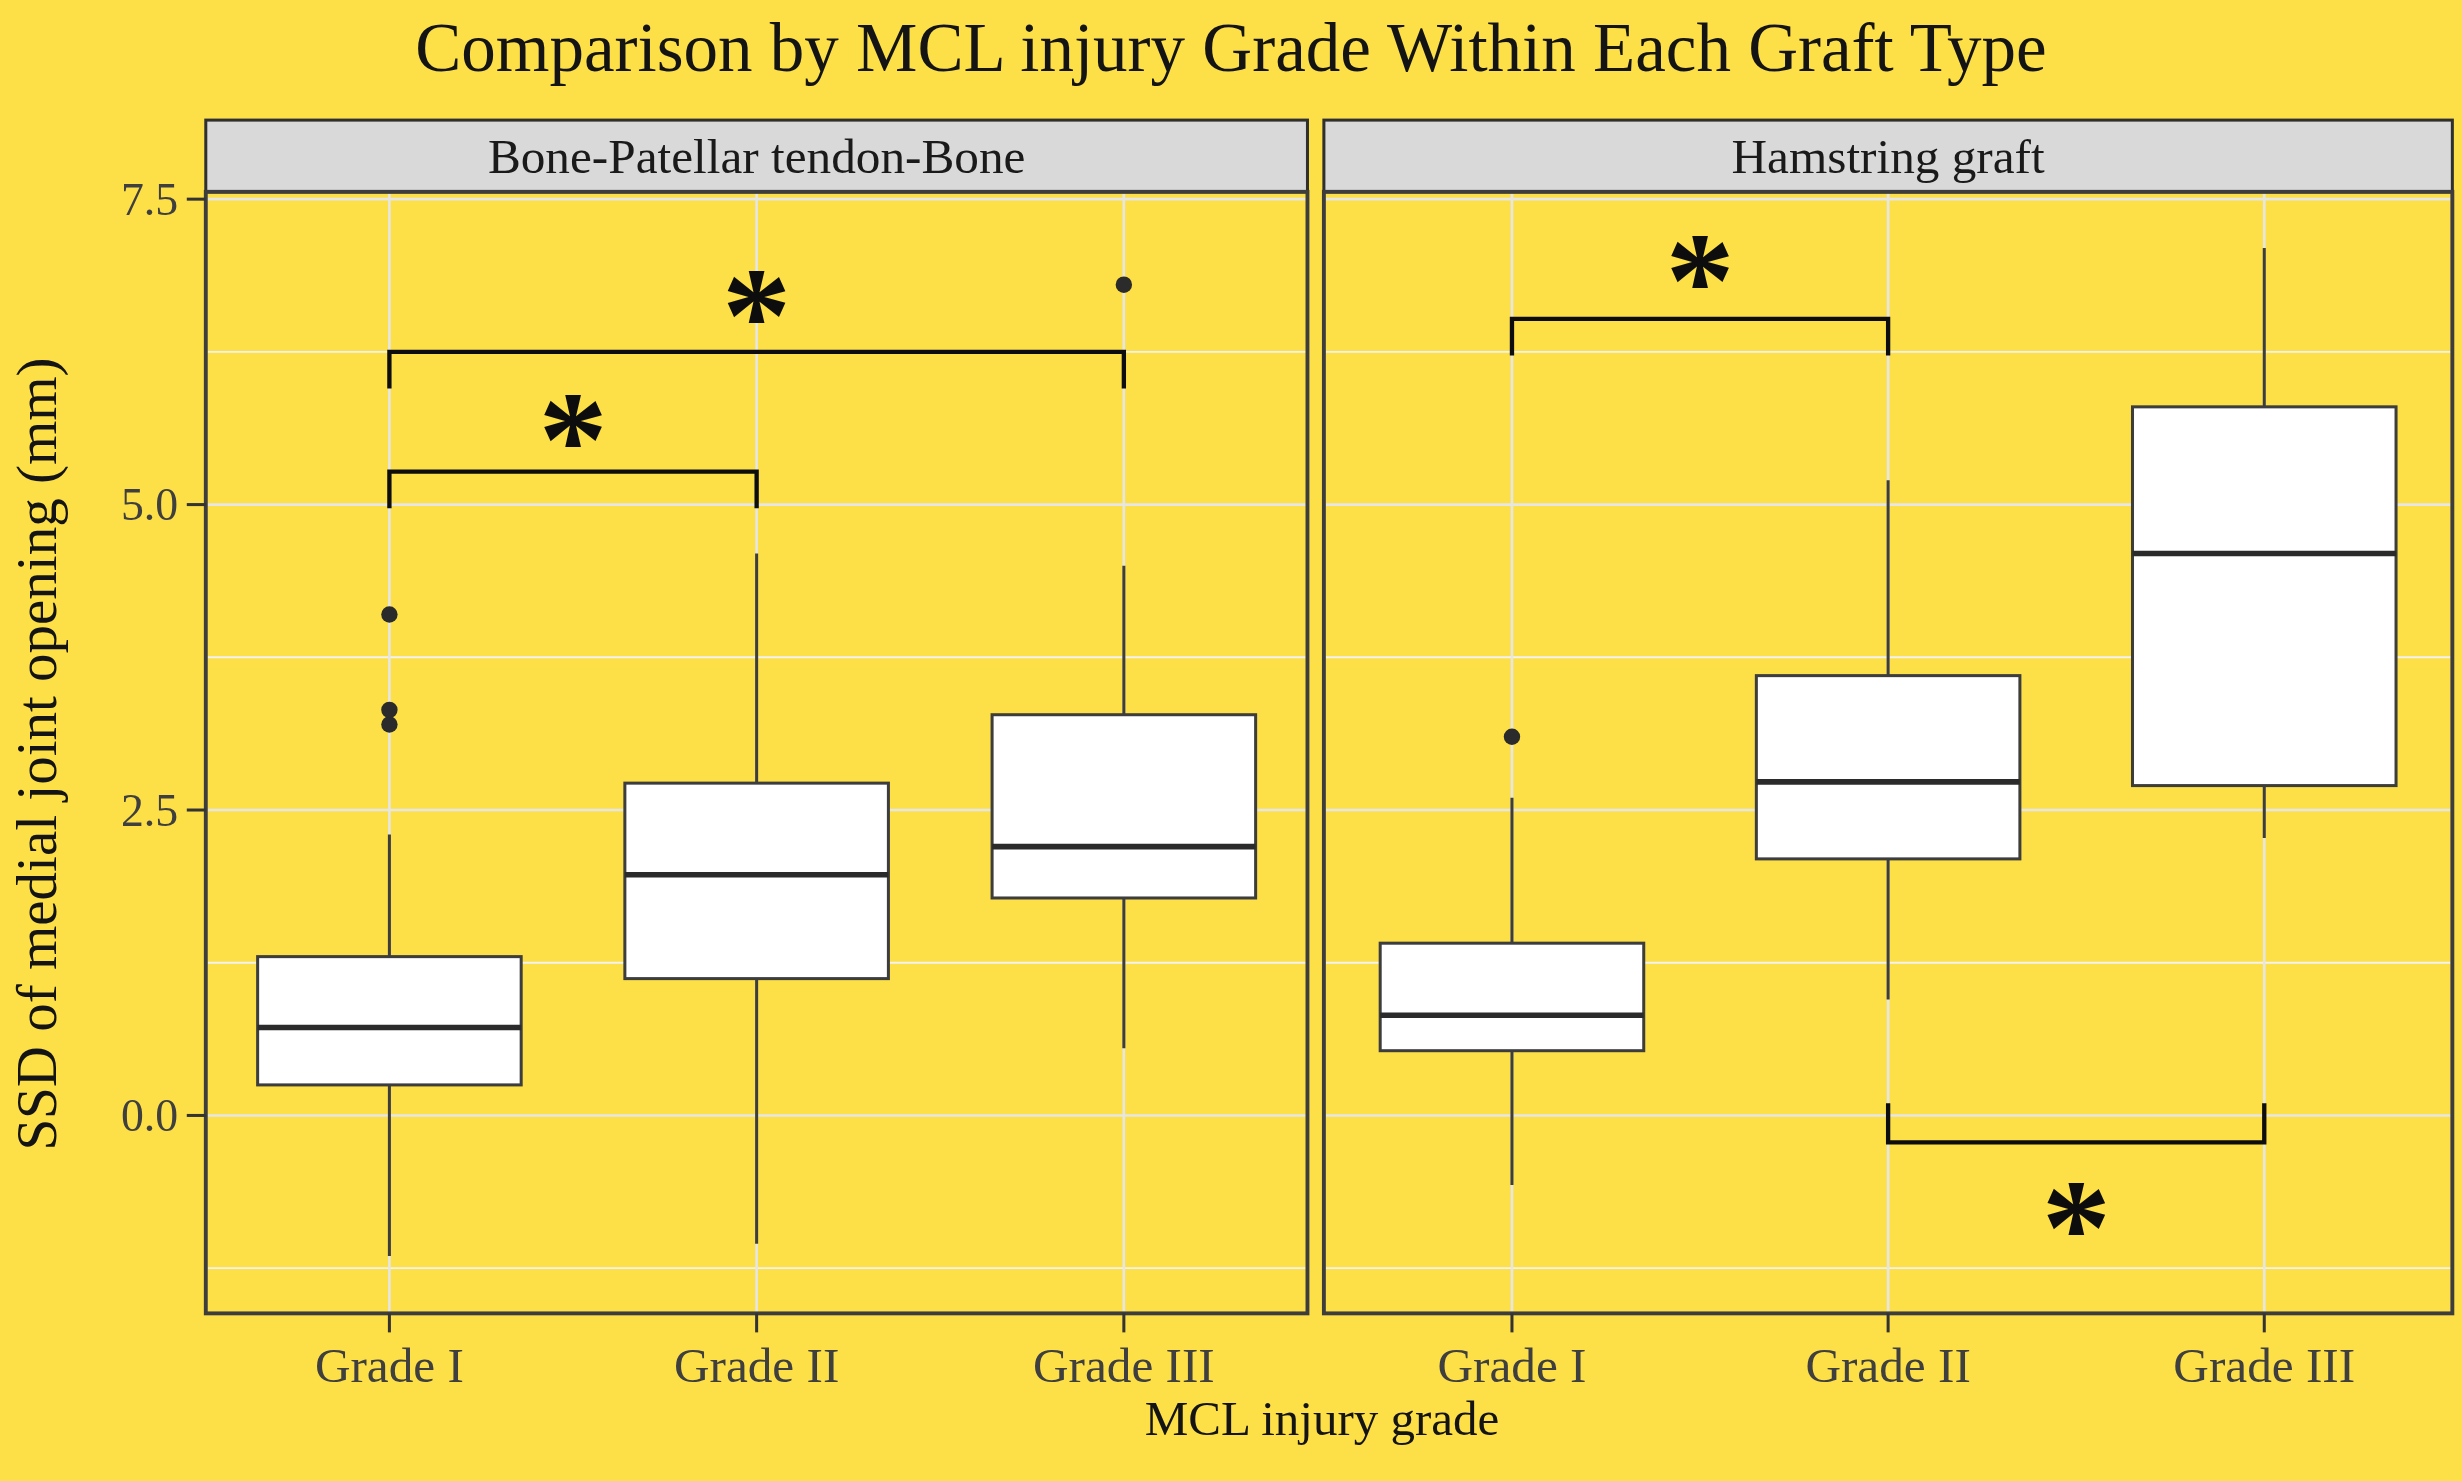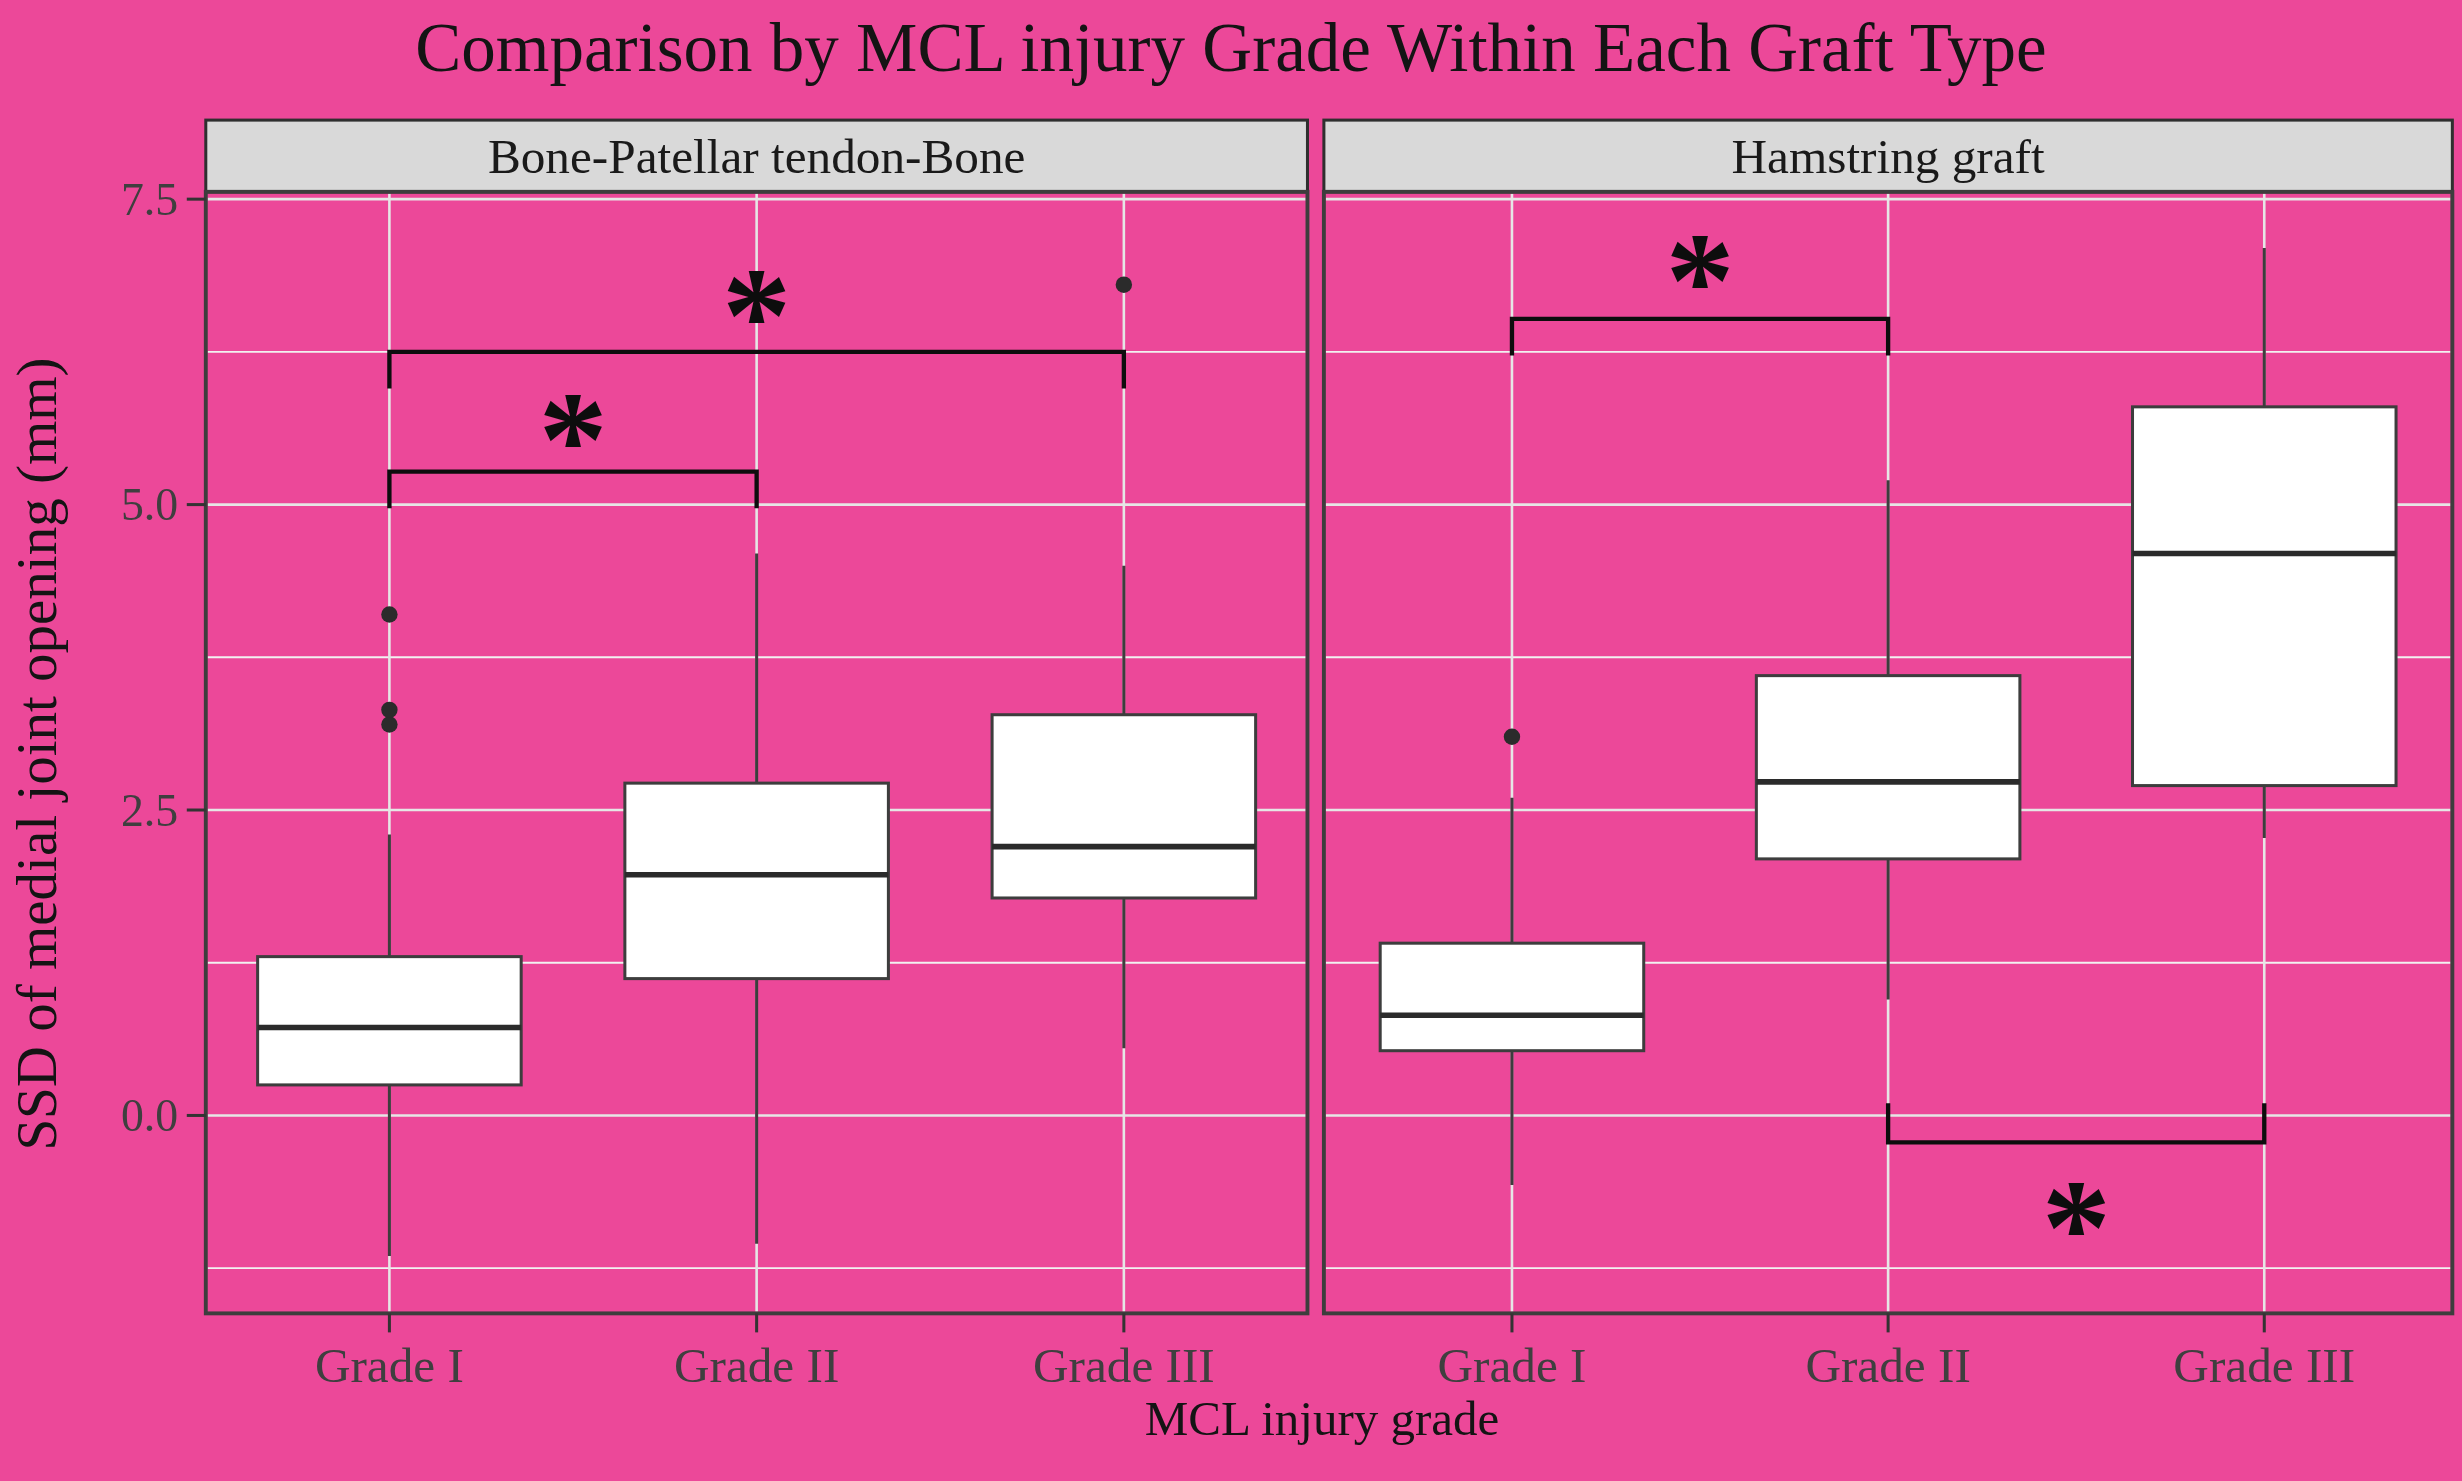--- a/index.html
+++ b/index.html
@@ -1,17 +1,17 @@
 <!DOCTYPE html>
 <html style="font-size:14px"><head>
 <meta charset="utf-8">
 <style>
   html,body{margin:0;padding:0;background:#ffffff;}
   body{width:2462px;height:1481px;font-family:"Liberation Serif","DejaVu Serif",serif;}
-  .figure{position:relative;width:2462px;height:1481px;background:#ec4899;overflow:hidden;}
+  .figure{position:relative;width:2462px;height:1481px;background:#fde047;overflow:hidden;}
   .chart-title{
     position:absolute;left:0;top:8.6px;width:100%;
     text-align:center;font-size:69px;color:#141414;letter-spacing:0px;
   }
   .y-axis-label{
     position:absolute;left:36px;top:754px;
     transform:translate(-50%,-50%) rotate(-90deg);
     white-space:nowrap;font-size:57px;color:#141414;
   }
   .x-axis-label{

